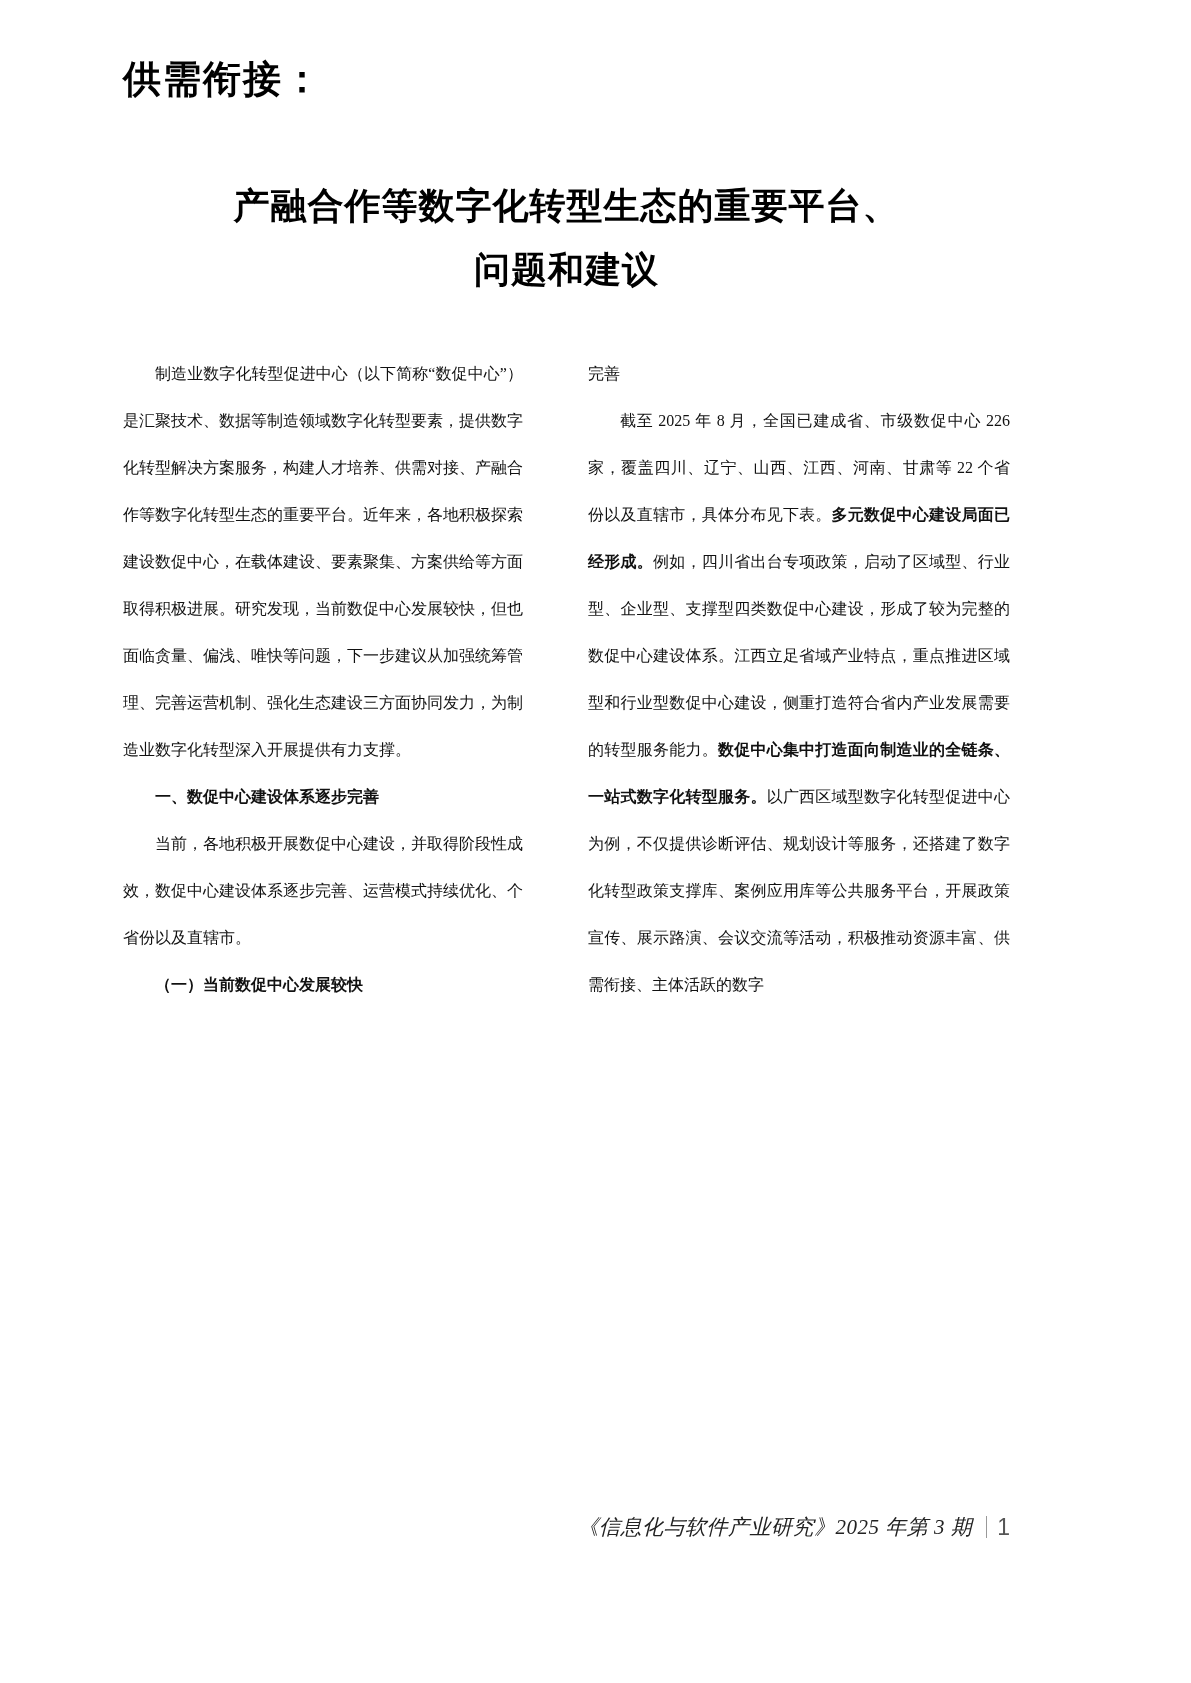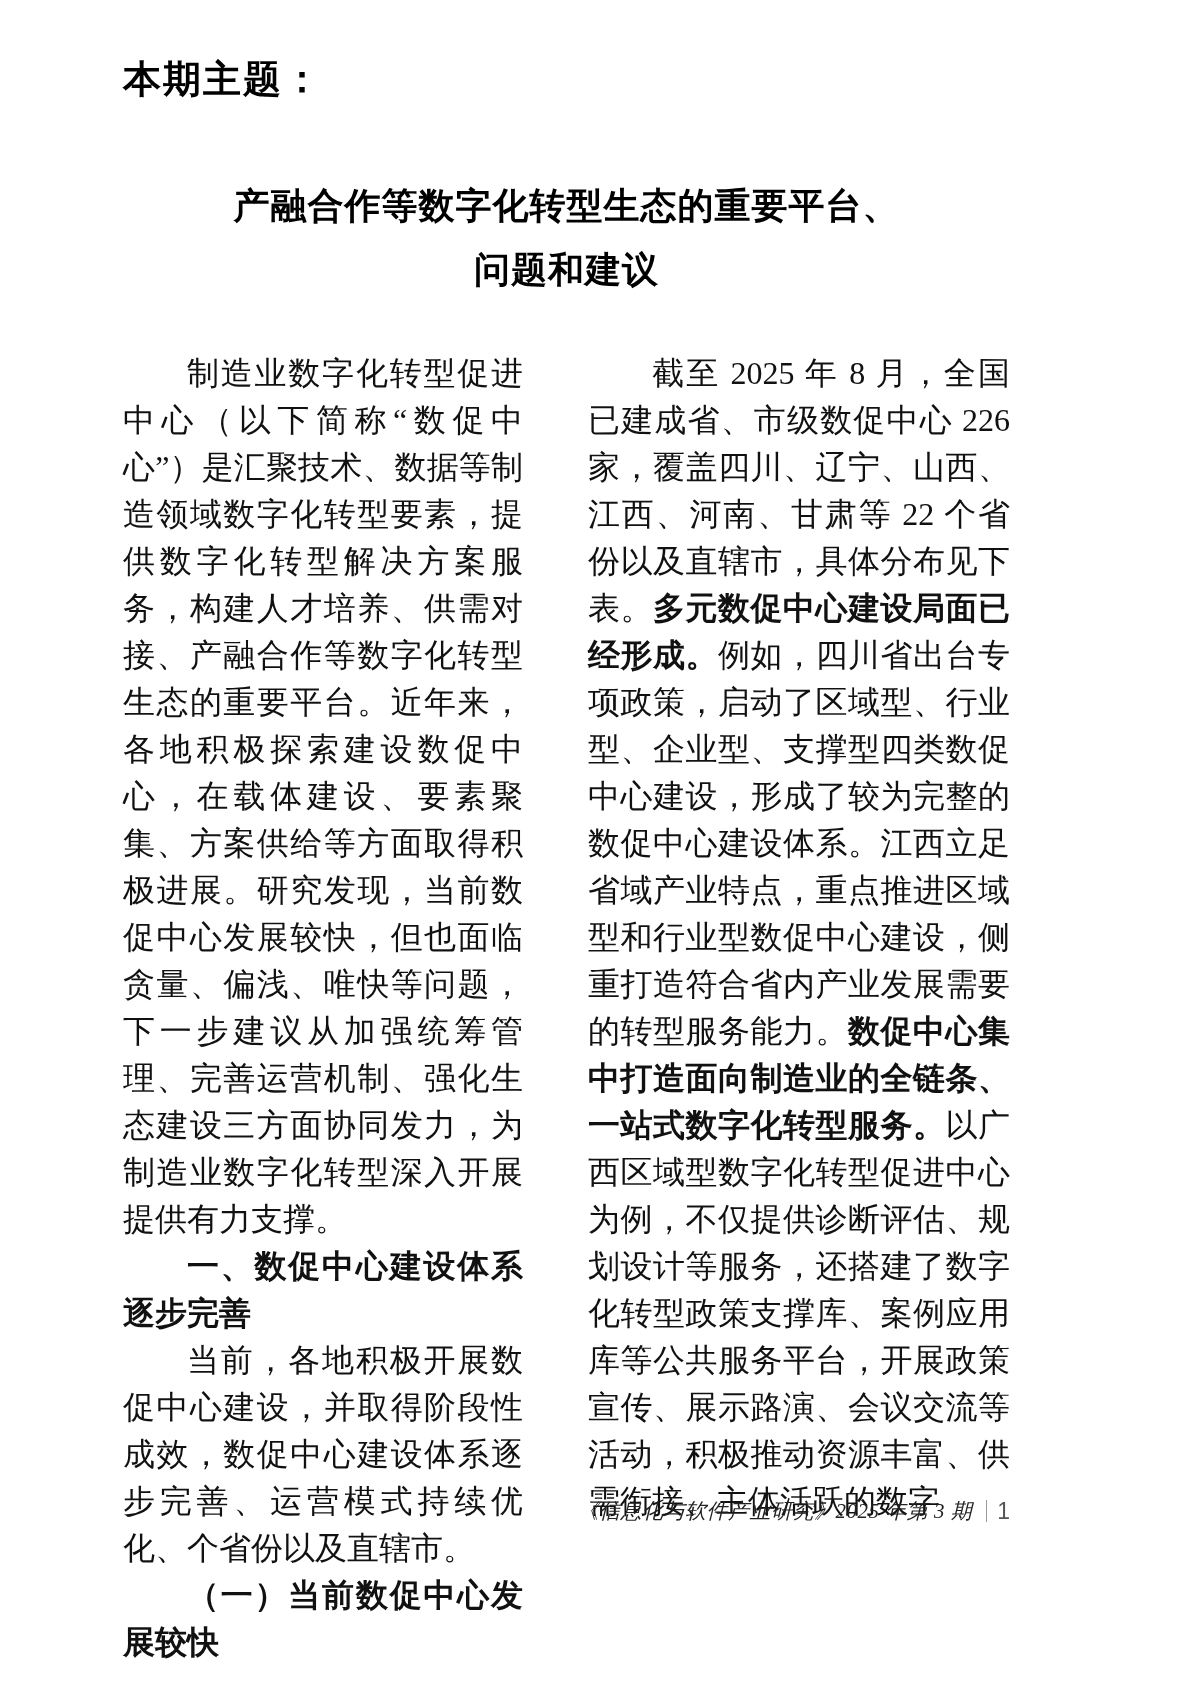--- a/index.html
+++ b/index.html
@@ -57,37 +57,37 @@
     color: #000000;
     letter-spacing: 1px;
   }
   
   .columns {
     margin-top: 48px;
     display: flex;
     gap: 65px;
   }
   .col {
-    font-size: 32px;
+    font-size: 16px;
     line-height: 47px;
     text-align: justify;
     color: #111111;
   }
   .col-left  { width: 400px; }
   .col-right { width: 422px; }
   .col p { margin: 0; }
   .indent   { text-indent: 2em; }
   .noindent { text-indent: 0; }
   .heading  { font-weight: bold; }
   .bold     { font-weight: bold; }
   
   .page-footer {
     position: absolute;
     right: 181px;
-    bottom: 158px;
+    bottom: 142px;
     display: flex;
     align-items: center;
     font-size: 21px;
   }
   .journal {
     font-style: italic;
     color: #222222;
     letter-spacing: 0.5px;
   }
   .footer-divider {
@@ -102,37 +102,38 @@
     font-size: 23px;
     color: #555555;
   }
 </style>
 </head>
 <body>
 
 <div class="page">
 
 
-  <h1 class="section-label">本期主题：</h1>
+  <h1 class="section-label">供需衔接：</h1>
 
   <div class="doc-title">
     <div class="title-line">产融合作等数字化转型生态的重要平台、</div>
     <div class="title-line">问题和建议</div>
   </div>
 
   <main class="columns">
 
     <section class="col col-left">
       <p class="indent">制造业数字化转型促进中心（以下简称“数促中心”）是汇聚技术、数据等制造领域数字化转型要素，提供数字化转型解决方案服务，构建人才培养、供需对接、产融合作等数字化转型生态的重要平台。近年来，各地积极探索建设数促中心，在载体建设、要素聚集、方案供给等方面取得积极进展。研究发现，当前数促中心发展较快，但也面临贪量、偏浅、唯快等问题，下一步建议从加强统筹管理、完善运营机制、强化生态建设三方面协同发力，为制造业数字化转型深入开展提供有力支撑。</p>
       <p class="indent heading">一、数促中心建设体系逐步完善</p>
       <p class="indent">当前，各地积极开展数促中心建设，并取得阶段性成效，数促中心建设体系逐步完善、运营模式持续优化、个省份以及直辖市。</p>
       <p class="indent heading">（一）当前数促中心发展较快</p>
     </section>
 
     <section class="col col-right">
+      <p class="noindent">完善</p>
       <p class="indent"><span>截至 2025 年 8 月，全国已建成省、市级数促中心 226 家，覆盖四川、辽宁、山西、江西、河南、甘肃等 22 个省份以及直辖市，具体分布见下表。</span><span class="bold">多元数促中心建设局面已经形成。</span><span>例如，四川省出台专项政策，启动了区域型、行业型、企业型、支撑型四类数促中心建设，形成了较为完整的数促中心建设体系。江西立足省域产业特点，重点推进区域型和行业型数促中心建设，侧重打造符合省内产业发展需要的转型服务能力。</span><span class="bold">数促中心集中打造面向制造业的全链条、一站式数字化转型服务。</span><span>以广西区域型数字化转型促进中心为例，不仅提供诊断评估、规划设计等服务，还搭建了数字化转型政策支撑库、案例应用库等公共服务平台，开展政策宣传、展示路演、会议交流等活动，积极推动资源丰富、供需衔接、主体活跃的数字</span></p>
     </section>
 
   </main>
 
   <footer class="page-footer">
     <span class="journal">《信息化与软件产业研究》2025 年第 3 期</span>
     <span class="footer-divider"></span>
     <span class="page-number">1</span>
   </footer>

